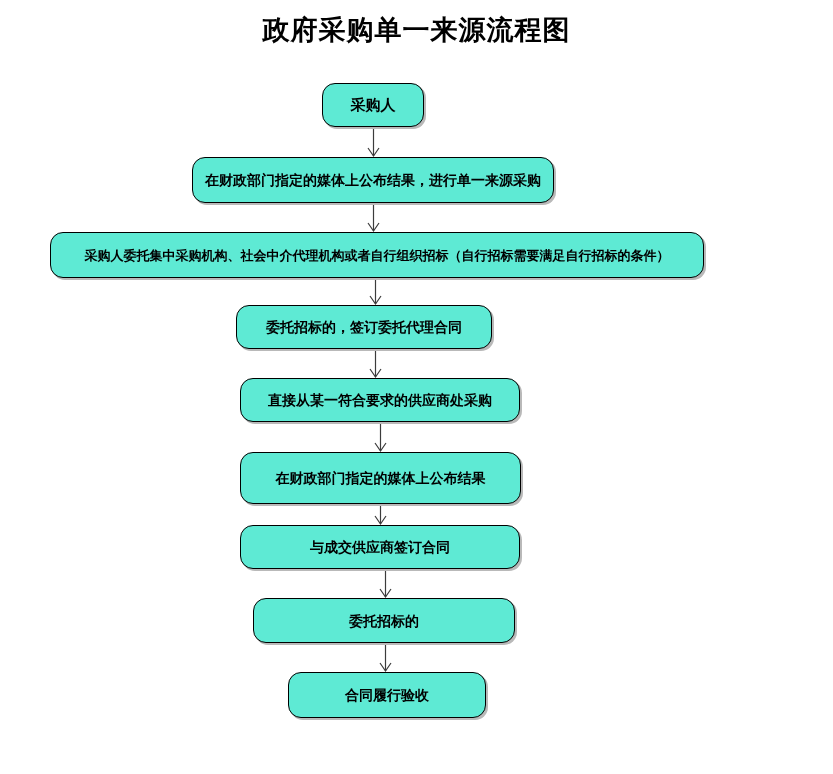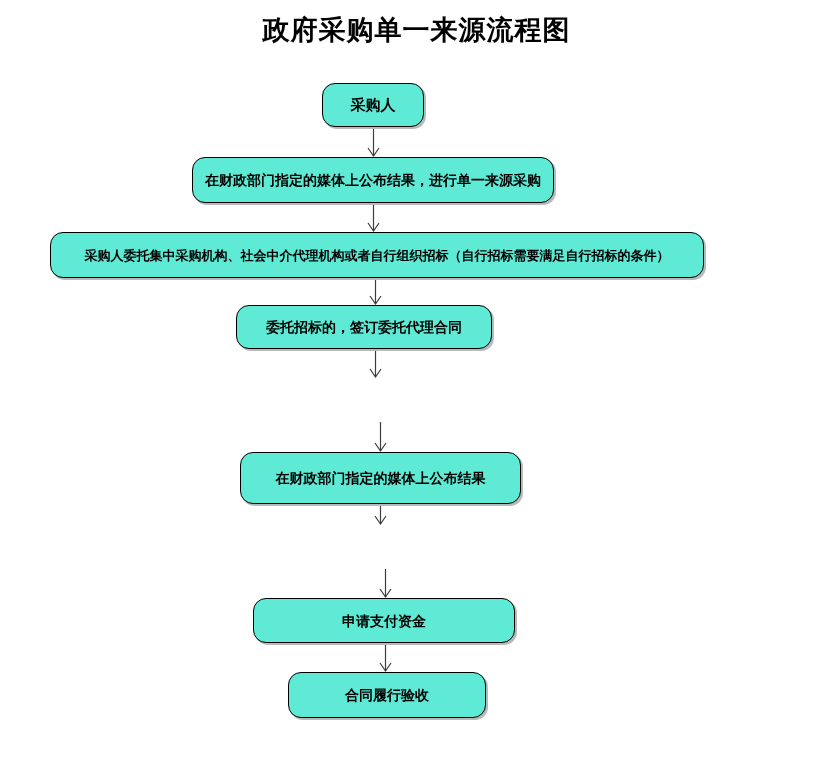--- a/index.html
+++ b/index.html
@@ -123,27 +123,33 @@
   </div>
 
   <div class="node" style="left:50px; top:232px; width:654px; height:46px;">
     <span class="node-label fs-13">采购人委托集中采购机构、社会中介代理机构或者自行组织招标（自行招标需要满足自行招标的条件）</span>
   </div>
 
   <div class="node" style="left:219px; top:305px; width:256px; height:44px;margin-left:17px;">
     <span class="node-label fs-14">委托招标的，签订委托代理合同</span>
   </div>
 
+  <div class="node" style="left:240px; top:378px; width:280px; height:44px;">
+    <span class="node-label fs-14">直接从某一符合要求的供应商处采购</span>
+  </div>
 
   <div class="node" style="left:240px; top:452px; width:281px; height:52px;">
     <span class="node-label fs-14">在财政部门指定的媒体上公布结果</span>
   </div>
 
+  <div class="node" style="left:240px; top:525px; width:280px; height:44px;">
+    <span class="node-label fs-14">与成交供应商签订合同</span>
+  </div>
 
   <div class="node" style="left:253px; top:598px; width:262px; height:45px;">
-    <span class="node-label fs-14">申请支付资金</span>
+    <span class="node-label fs-14">委托招标的</span>
   </div>
 
   <div class="node" style="left:288px; top:672px; width:198px; height:46px;">
     <span class="node-label fs-14">合同履行验收</span>
   </div>
 
 </div>
 
 </body></html>

